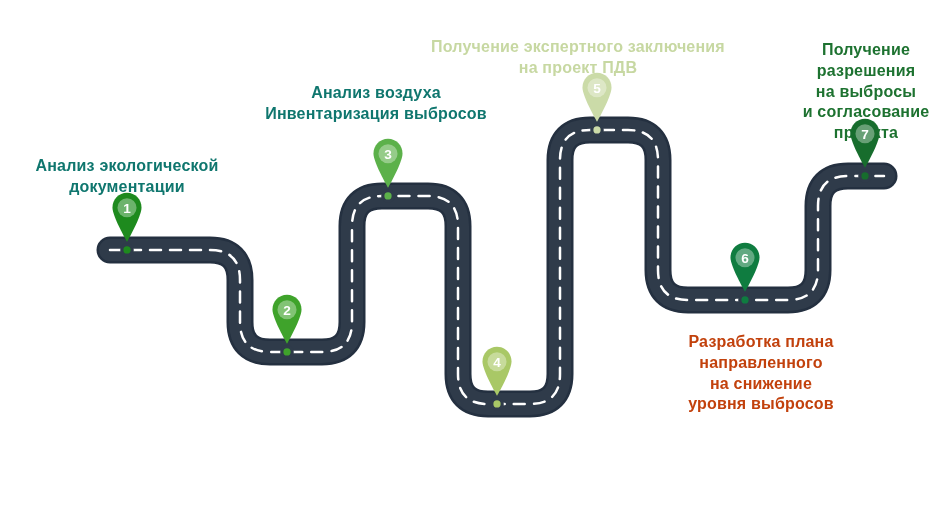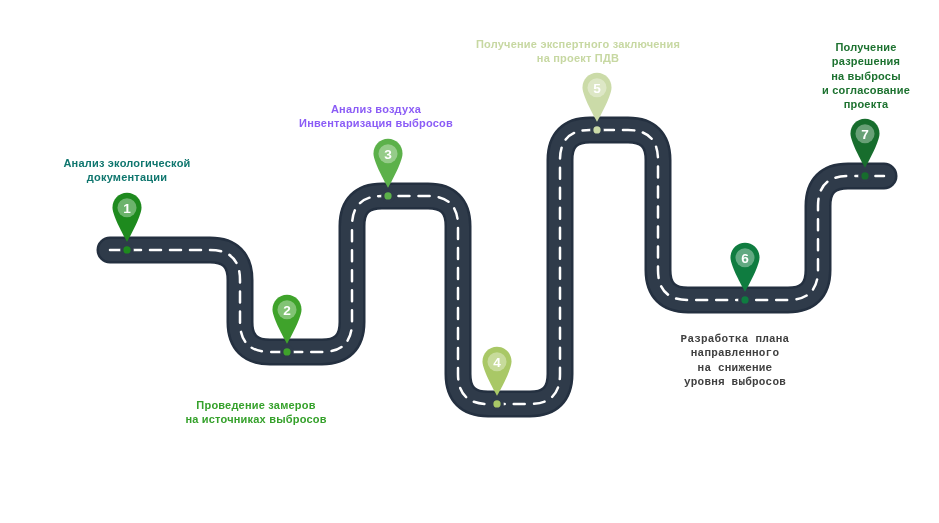--- a/index.html
+++ b/index.html
@@ -13,21 +13,21 @@
   }
   #road-svg {
     position: absolute;
     left: 0; top: 0;
     width: 939px; height: 523px;
   }
   #road-svg path { fill: none; stroke-linecap: round; stroke-linejoin: round; }
   #steps-layer { position: absolute; left: 0; top: 0; width: 100%; height: 100%; }
   .step-label {
     position: absolute;
-    font-size: 11px;
+    font-size: 16px;
     font-weight: bold;
     text-align: center;
     white-space: pre-line;
     line-height: 1.3;
     letter-spacing: 0.2px;
   }
   .step-pin {
     position: absolute;
     width: 40px;
     height: 69px;
@@ -51,30 +51,28 @@
   <div id="steps-layer">
       <div class="step-label" style="left: 27px; top: 156px; width: 200px; color: #0f766e;">Анализ экологической
 документации</div>
       <div class="step-pin" style="left: 107px; top: 190px;"><svg width="40" height="69" viewBox="0 0 44 76">
           <circle cx="22" cy="66" r="7.5" fill="#2f3b4a"></circle>
           <circle cx="22" cy="66" r="4" fill="#1e8a1e"></circle>
           <path d="M22 3 C13 3 6 10.2 6 19.3 C6 29.5 22 57 22 57 C22 57 38 29.5 38 19.3 C38 10.2 31 3 22 3 Z" fill="#1e8a1e"></path>
           <circle cx="22" cy="19.5" r="10.5" fill="rgba(255,255,255,0.35)"></circle>
           <text class="pin-number" x="22" y="25" text-anchor="middle">1</text>
         </svg></div>
-      <div class="step-label" style="left: 146px; top: 398px; width: 220px; color: rgb(53, 161, 43);">Проведение замеров
-на источниках выбросов</div>
       <div class="step-pin" style="left: 267px; top: 292px;"><svg width="40" height="69" viewBox="0 0 44 76">
           <circle cx="22" cy="66" r="7.5" fill="#2f3b4a"></circle>
           <circle cx="22" cy="66" r="4" fill="#3fa32b"></circle>
           <path d="M22 3 C13 3 6 10.2 6 19.3 C6 29.5 22 57 22 57 C22 57 38 29.5 38 19.3 C38 10.2 31 3 22 3 Z" fill="#3fa32b"></path>
           <circle cx="22" cy="19.5" r="10.5" fill="rgba(255,255,255,0.35)"></circle>
           <text class="pin-number" x="22" y="25" text-anchor="middle">2</text>
         </svg></div>
-      <div class="step-label" style="left: 256px; top: 102px; width: 240px; color: #8b5cf6;">Анализ воздуха
+      <div class="step-label" style="left: 256px; top: 83px; width: 240px; color: #0f766e;">Анализ воздуха
 Инвентаризация выбросов</div>
       <div class="step-pin" style="left: 368px; top: 136px;"><svg width="40" height="69" viewBox="0 0 44 76">
           <circle cx="22" cy="66" r="7.5" fill="#2f3b4a"></circle>
           <circle cx="22" cy="66" r="4" fill="#5cb14a"></circle>
           <path d="M22 3 C13 3 6 10.2 6 19.3 C6 29.5 22 57 22 57 C22 57 38 29.5 38 19.3 C38 10.2 31 3 22 3 Z" fill="#5cb14a"></path>
           <circle cx="22" cy="19.5" r="10.5" fill="rgba(255,255,255,0.35)"></circle>
           <text class="pin-number" x="22" y="25" text-anchor="middle">3</text>
         </svg></div>
       <div class="step-pin" style="left: 477px; top: 344px;"><svg width="40" height="69" viewBox="0 0 44 76">
           <circle cx="22" cy="66" r="7.5" fill="#2f3b4a"></circle>
@@ -85,21 +83,21 @@
         </svg></div>
       <div class="step-label" style="left: 413px; top: 37px; width: 330px; color: rgb(199, 216, 162);">Получение экспертного заключения
 на проект ПДВ</div>
       <div class="step-pin" style="left: 577px; top: 70px;"><svg width="40" height="69" viewBox="0 0 44 76">
           <circle cx="22" cy="66" r="7.5" fill="#2f3b4a"></circle>
           <circle cx="22" cy="66" r="4" fill="#cbdba8"></circle>
           <path d="M22 3 C13 3 6 10.2 6 19.3 C6 29.5 22 57 22 57 C22 57 38 29.5 38 19.3 C38 10.2 31 3 22 3 Z" fill="#cbdba8"></path>
           <circle cx="22" cy="19.5" r="10.5" fill="rgba(255,255,255,0.35)"></circle>
           <text class="pin-number" x="22" y="25" text-anchor="middle">5</text>
         </svg></div>
-      <div class="step-label" style="left: 640px; top: 332px; width: 190px; color: #404040; font-family: Liberation Mono, monospace;">Разработка плана
+      <div class="step-label" style="left: 666px; top: 332px; width: 190px; color: #c2410c;">Разработка плана
 направленного
 на снижение
 уровня выбросов</div>
       <div class="step-pin" style="left: 725px; top: 240px;"><svg width="40" height="69" viewBox="0 0 44 76">
           <circle cx="22" cy="66" r="7.5" fill="#2f3b4a"></circle>
           <circle cx="22" cy="66" r="4" fill="#0f7c40"></circle>
           <path d="M22 3 C13 3 6 10.2 6 19.3 C6 29.5 22 57 22 57 C22 57 38 29.5 38 19.3 C38 10.2 31 3 22 3 Z" fill="#0f7c40"></path>
           <circle cx="22" cy="19.5" r="10.5" fill="rgba(255,255,255,0.35)"></circle>
           <text class="pin-number" x="22" y="25" text-anchor="middle">6</text>
         </svg></div>

